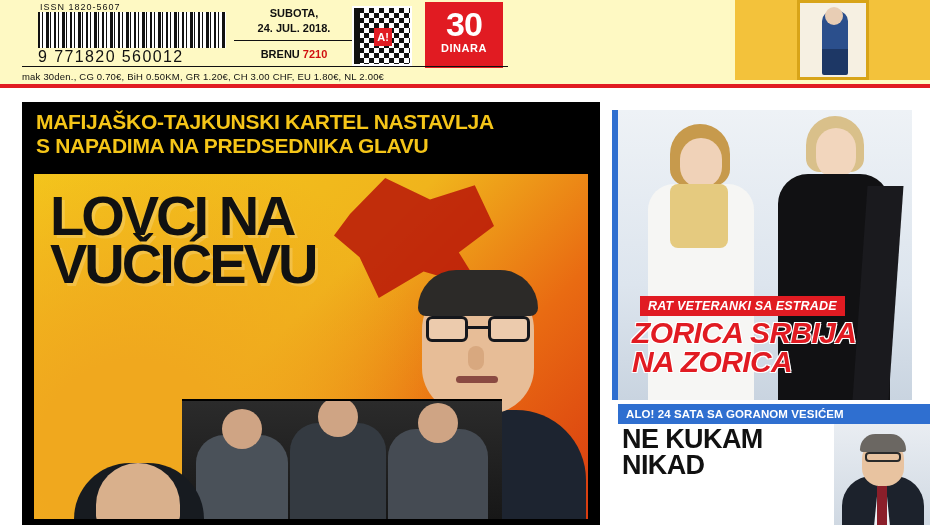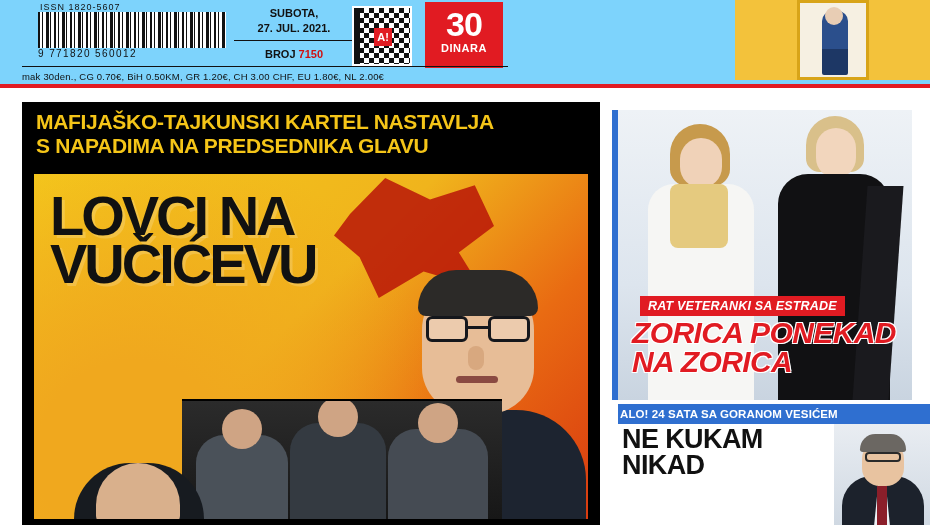--- a/index.html
+++ b/index.html
@@ -19,21 +19,21 @@
     height: 525px;
     background: #ffffff;
     overflow: hidden;
   }
 
   
   .masthead {
     position: absolute;
     left: 0; top: 0;
     width: 930px; height: 92px;
-    background: #7dd3fc;
+    background: #fef9c3;
   }
   .mast-left {
     position: absolute;
     left: 22px; top: 0;
     width: 330px; height: 92px;
     border-right: 0;
   }
   .isbn-row {
     position: absolute;
     left: 18px; top: 2px;
@@ -49,21 +49,21 @@
     background:
       repeating-linear-gradient(to right,
         #111 0px, #111 2px, #fff 2px, #fff 4px,
         #111 4px, #111 5px, #fff 5px, #fff 8px,
         #111 8px, #111 11px, #fff 11px, #fff 12px,
         #111 12px, #111 13px, #fff 13px, #fff 16px);
   }
   .barcode-num {
     position: absolute;
     left: 16px; top: 48px;
-    font-size: 10px;
+    font-size: 16px;
     letter-spacing: 1.4px;
     color: #111;
   }
   .mast-date {
     position: absolute;
     left: 212px; top: 6px;
     width: 120px;
     text-align: center;
     font-size: 11px;
     font-weight: bold;
@@ -530,21 +530,21 @@
   }
   .vb-kickerbar {
     position: absolute;
     left: 6px; top: 0;
     width: 312px; height: 20px;
     background: #2f6fd0;
     color: #ffffff;
     font-size: 11.5px;
     font-weight: bold;
     line-height: 20px;
-    padding-left: 2px;
+    padding-left: 8px;
     box-sizing: border-box;
     letter-spacing: 0.1px;
   }
   .vb-headline {
     position: absolute;
     left: 10px; top: 22px;
     width: 230px;
     color: #111111;
     font-size: 27px;
     font-weight: bold;
@@ -607,25 +607,25 @@
 
 <div class="page">
 
   <div class="masthead">
     <div class="mast-left">
       <div class="isbn-row">ISSN 1820-5607</div>
       <div class="barcode"></div>
       <div class="barcode-num">9 771820 560012</div>
       <div class="mast-date">
         <div>SUBOTA,</div>
-        <div>27. JUL. 2021.</div>
+        <div>24. JUL. 2018.</div>
       </div>
       <div class="mast-broj">
-        <span>BROJ</span>
-        <b>7150</b>
+        <span>BRENU</span>
+        <b>7210</b>
       </div>
     </div>
 
     <div class="qr">
       <div class="qr-logo">A!</div>
     </div>
 
     <div class="price-badge">
       <div class="price-num">30</div>
       <div class="price-cur">DINARA</div>
@@ -705,21 +705,21 @@
         </div>
         <div class="w-right">
           <div class="wr-hair"></div>
           <div class="wr-face"></div>
           <div class="wr-body"></div>
           <div class="wr-cape"></div>
         </div>
       </div>
       <div class="zb-kicker">RAT VETERANKI SA ESTRADE</div>
       <div class="zb-headline">
-        <span>ZORICA PONEKAD</span>
+        <span>ZORICA SRBIJA</span>
         <span>NA ZORICA</span>
       </div>
     </div>
 
     <div class="vesic-box">
       <div class="vb-kickerbar">ALO! 24 SATA SA GORANOM VESIĆEM</div>
       <div class="vb-headline">
         <span>NE KUKAM NIKAD</span>
       </div>
       <div class="vb-photo">

